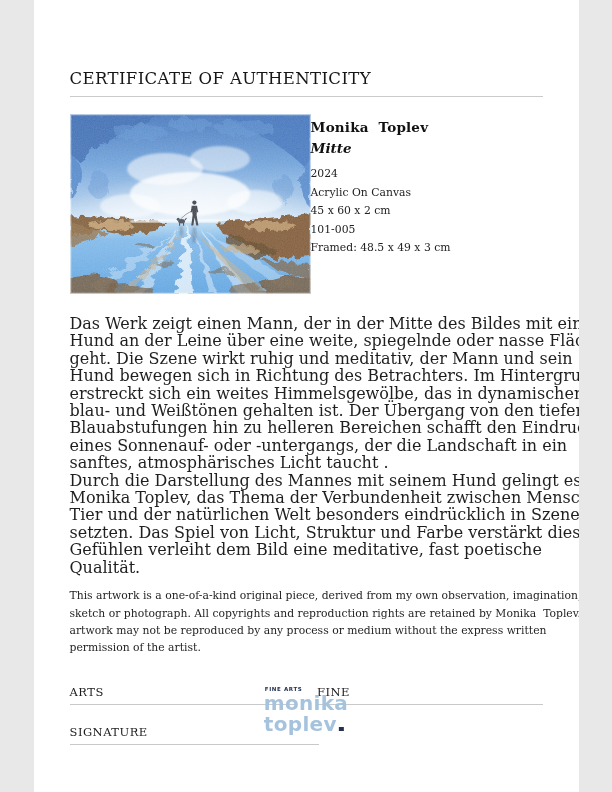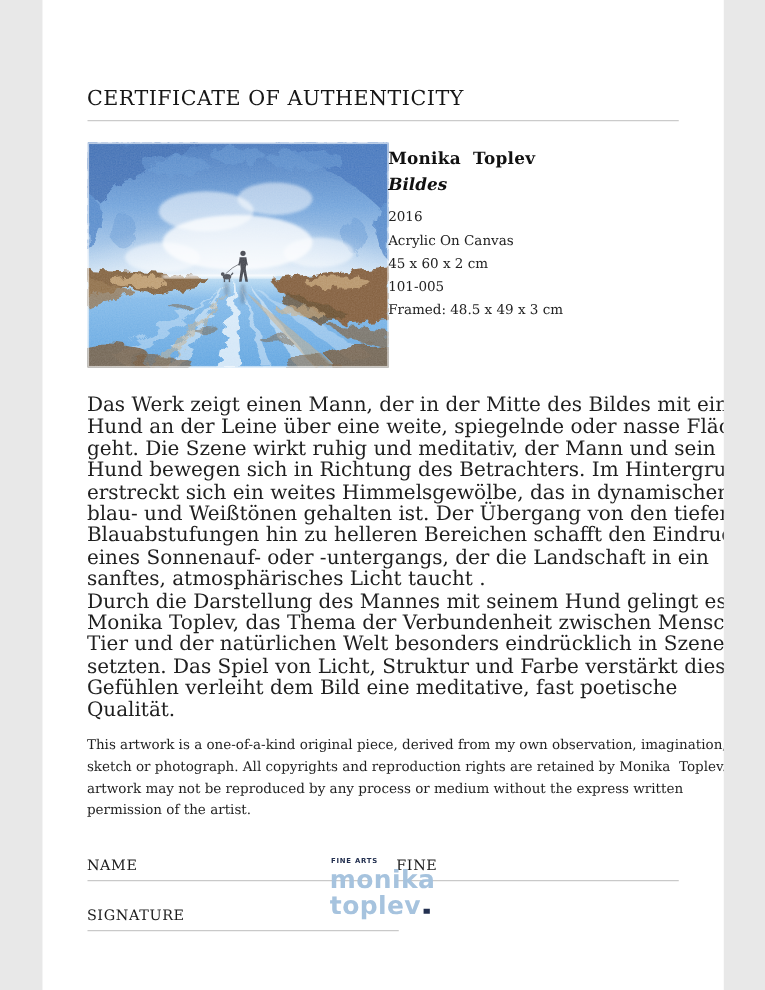--- a/index.html
+++ b/index.html
@@ -195,40 +195,40 @@
           <path d="M114.6,105.6 L116.2,103.8 L116.8,104.6 L115.2,106.6 Z"></path>
         </g>
 
         <rect width="241" height="180" filter="url(#grain)" opacity="0.16"></rect>
         <rect x="0.5" y="0.5" width="240" height="179" fill="none" stroke="#ffffff" stroke-width="1.5" opacity="0.6"></rect>
       </svg>
     </div>
 
     <div class="details">
       <div class="artist-name">Monika  Toplev</div>
-      <div class="art-title">Bildes</div>
-      <div class="meta-line">2016</div>
+      <div class="art-title">Mitte</div>
+      <div class="meta-line">2024</div>
       <div class="meta-line">Acrylic On Canvas</div>
       <div class="meta-line">45 x 60 x 2 cm</div>
       <div class="meta-line">101-005</div>
       <div class="meta-line">Framed: 48.5 x 49 x 3 cm</div>
     </div>
   </div>
 
   <div class="desc-de">
     <div>Das Werk zeigt einen Mann, der in der Mitte des Bildes mit einem Hund an der Leine über eine weite, spiegelnde oder nasse Fläche geht. Die Szene wirkt ruhig und meditativ, der Mann und sein Hund bewegen sich in Richtung des Betrachters. Im Hintergrund erstreckt sich ein weites Himmelsgewölbe, das in dynamischen blau- und Weißtönen gehalten ist. Der Übergang von den tieferen Blauabstufungen hin zu helleren Bereichen schafft den Eindruck eines Sonnenauf- oder -untergangs, der die Landschaft in ein sanftes, atmosphärisches Licht taucht .</div>
     <div>Durch die Darstellung des Mannes mit seinem Hund gelingt es Monika Toplev, das Thema der Verbundenheit zwischen Mensch, Tier und der natürlichen Welt besonders eindrücklich in Szene zu setzten. Das Spiel von Licht, Struktur und Farbe verstärkt dieses Gefühlen verleiht dem Bild eine meditative, fast poetische Qualität.</div>
   </div>
 
   <div class="statement">This artwork is a one-of-a-kind original piece, derived from my own observation, imagination, sketch or photograph. All copyrights and reproduction rights are retained by Monika  Toplev. This artwork may not be reproduced by any process or medium without the express written permission of the artist.</div>
 
   <div class="sig-block">
     <div class="sig-row">
       <div class="sig-field">
-        <div class="sig-label">NAME</div>
+        <div class="sig-label">ARTS</div>
         <div class="sig-line"></div>
       </div>
       <div class="sig-field">
         <div class="sig-label">FINE</div>
         <div class="sig-line"></div>
       </div>
     </div>
     <div class="sig-field row2">
       <div class="sig-label">SIGNATURE</div>
       <div class="sig-line"></div>

